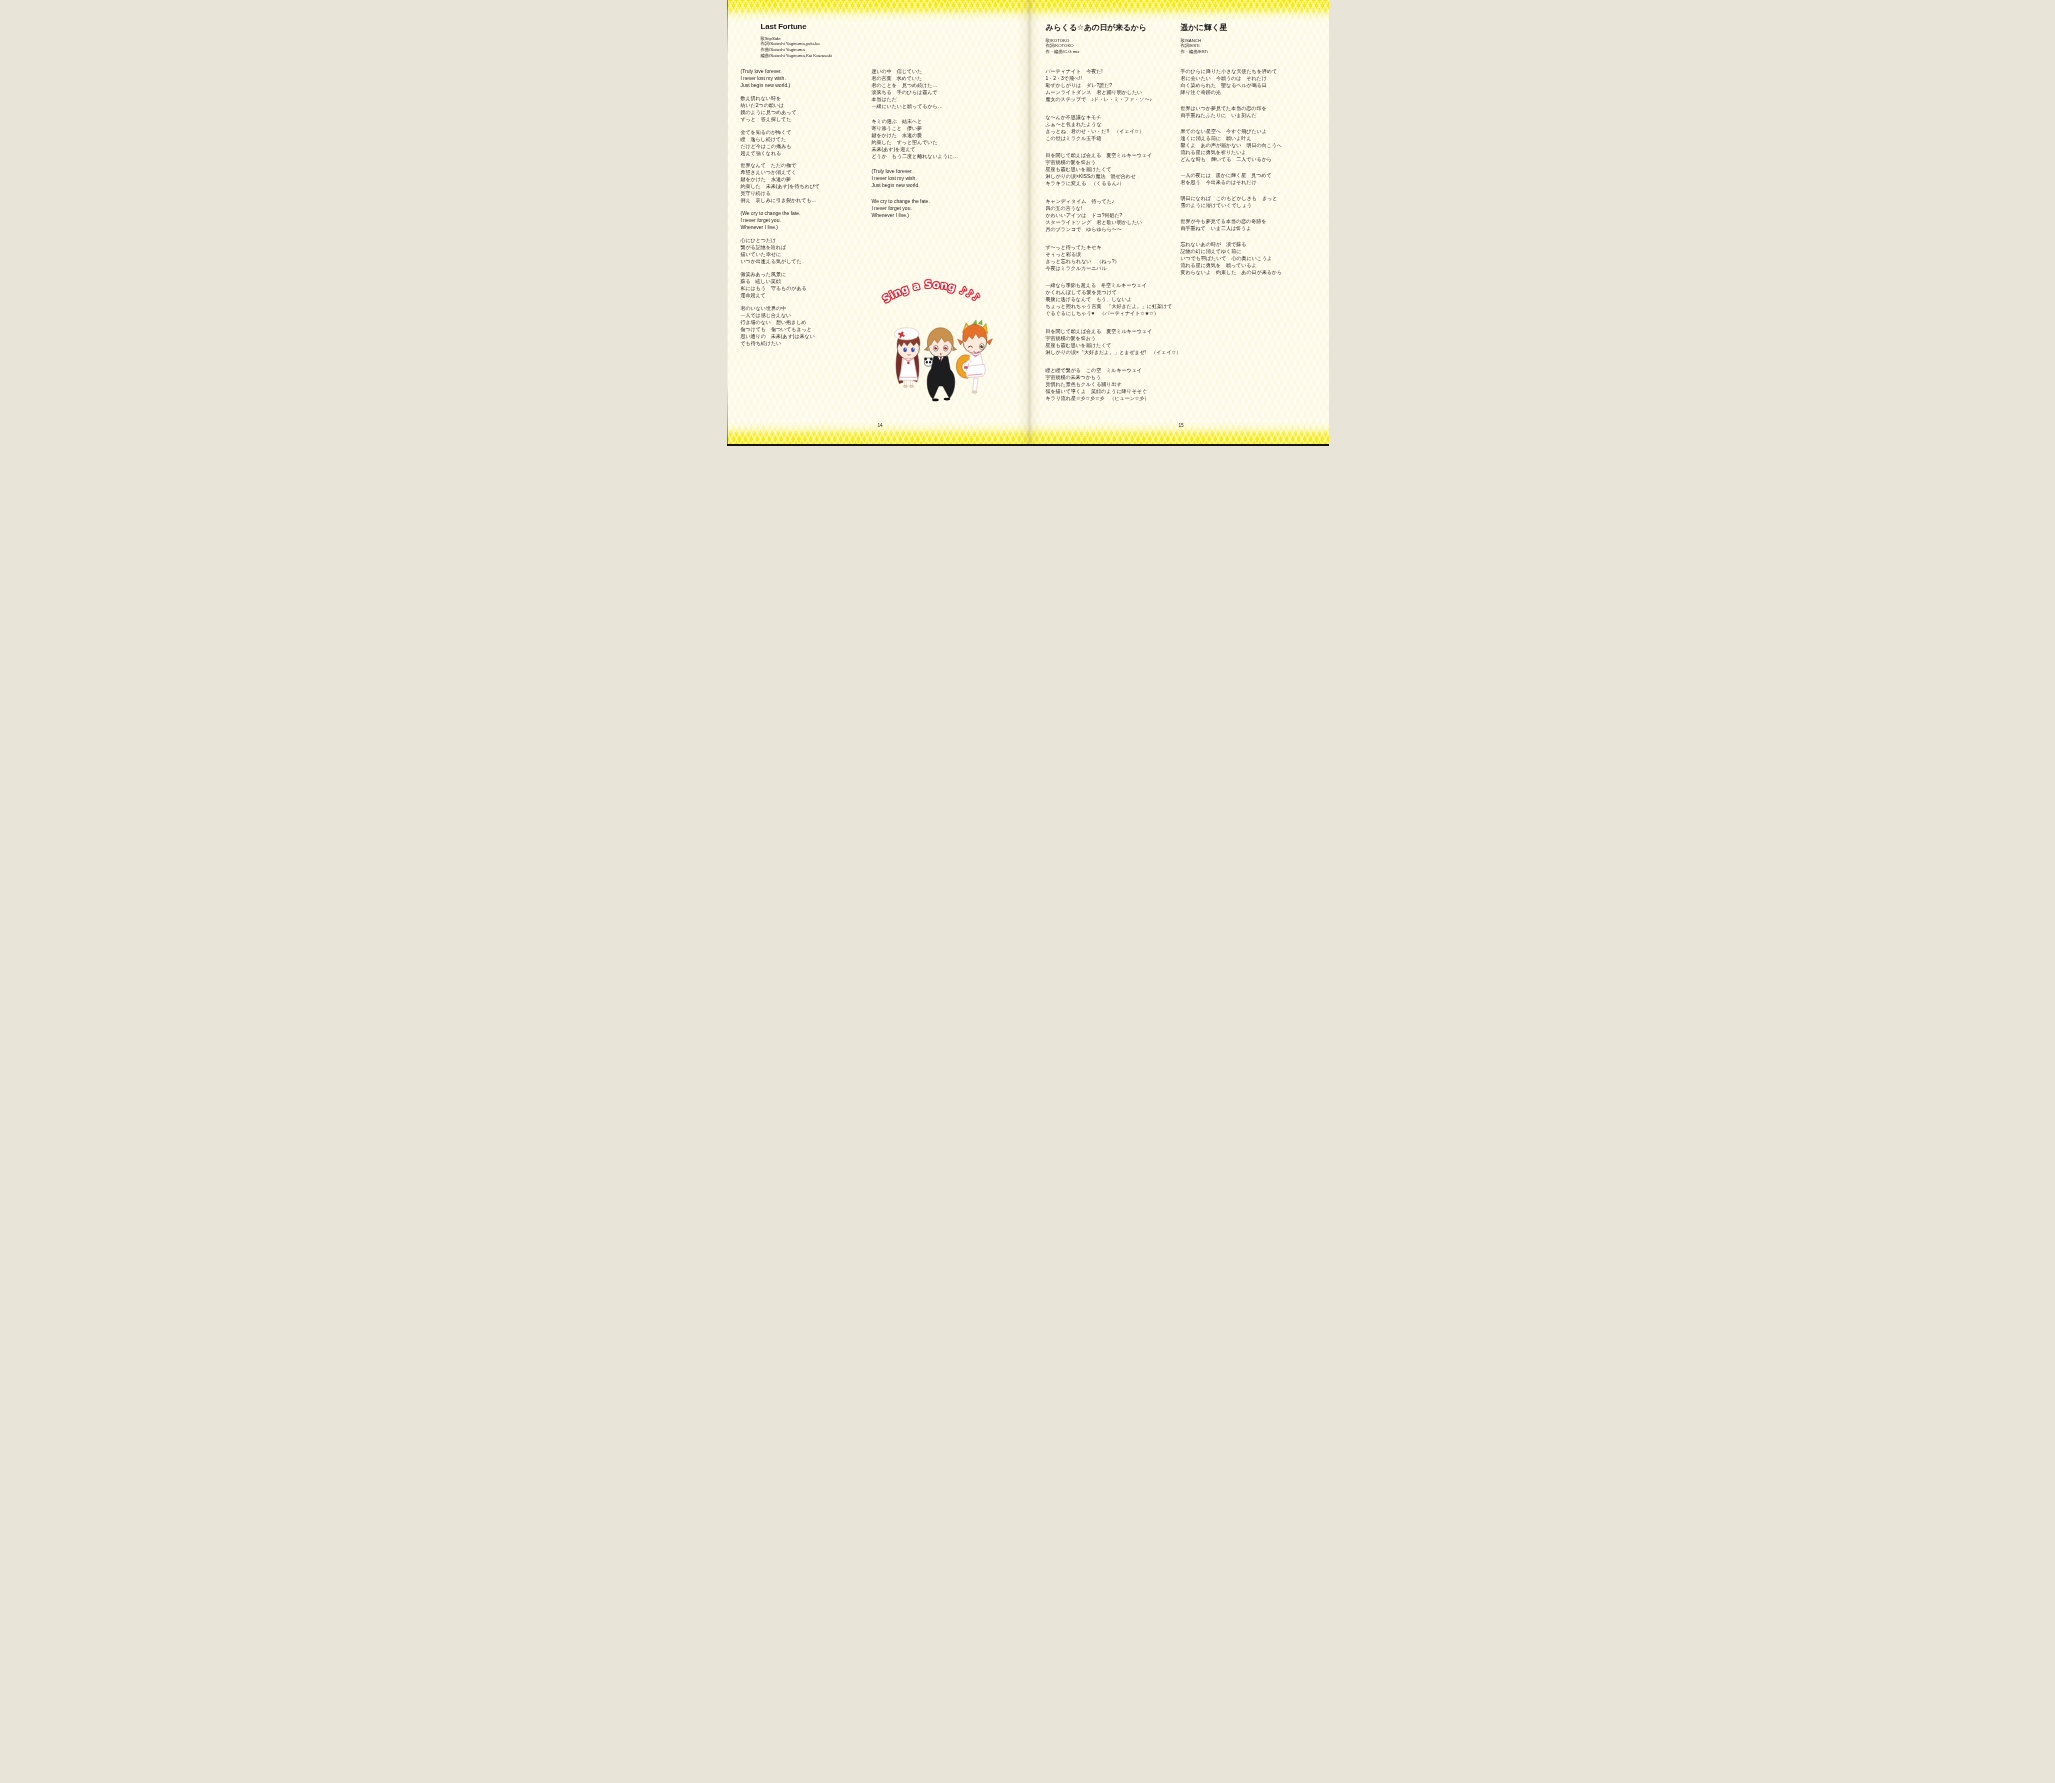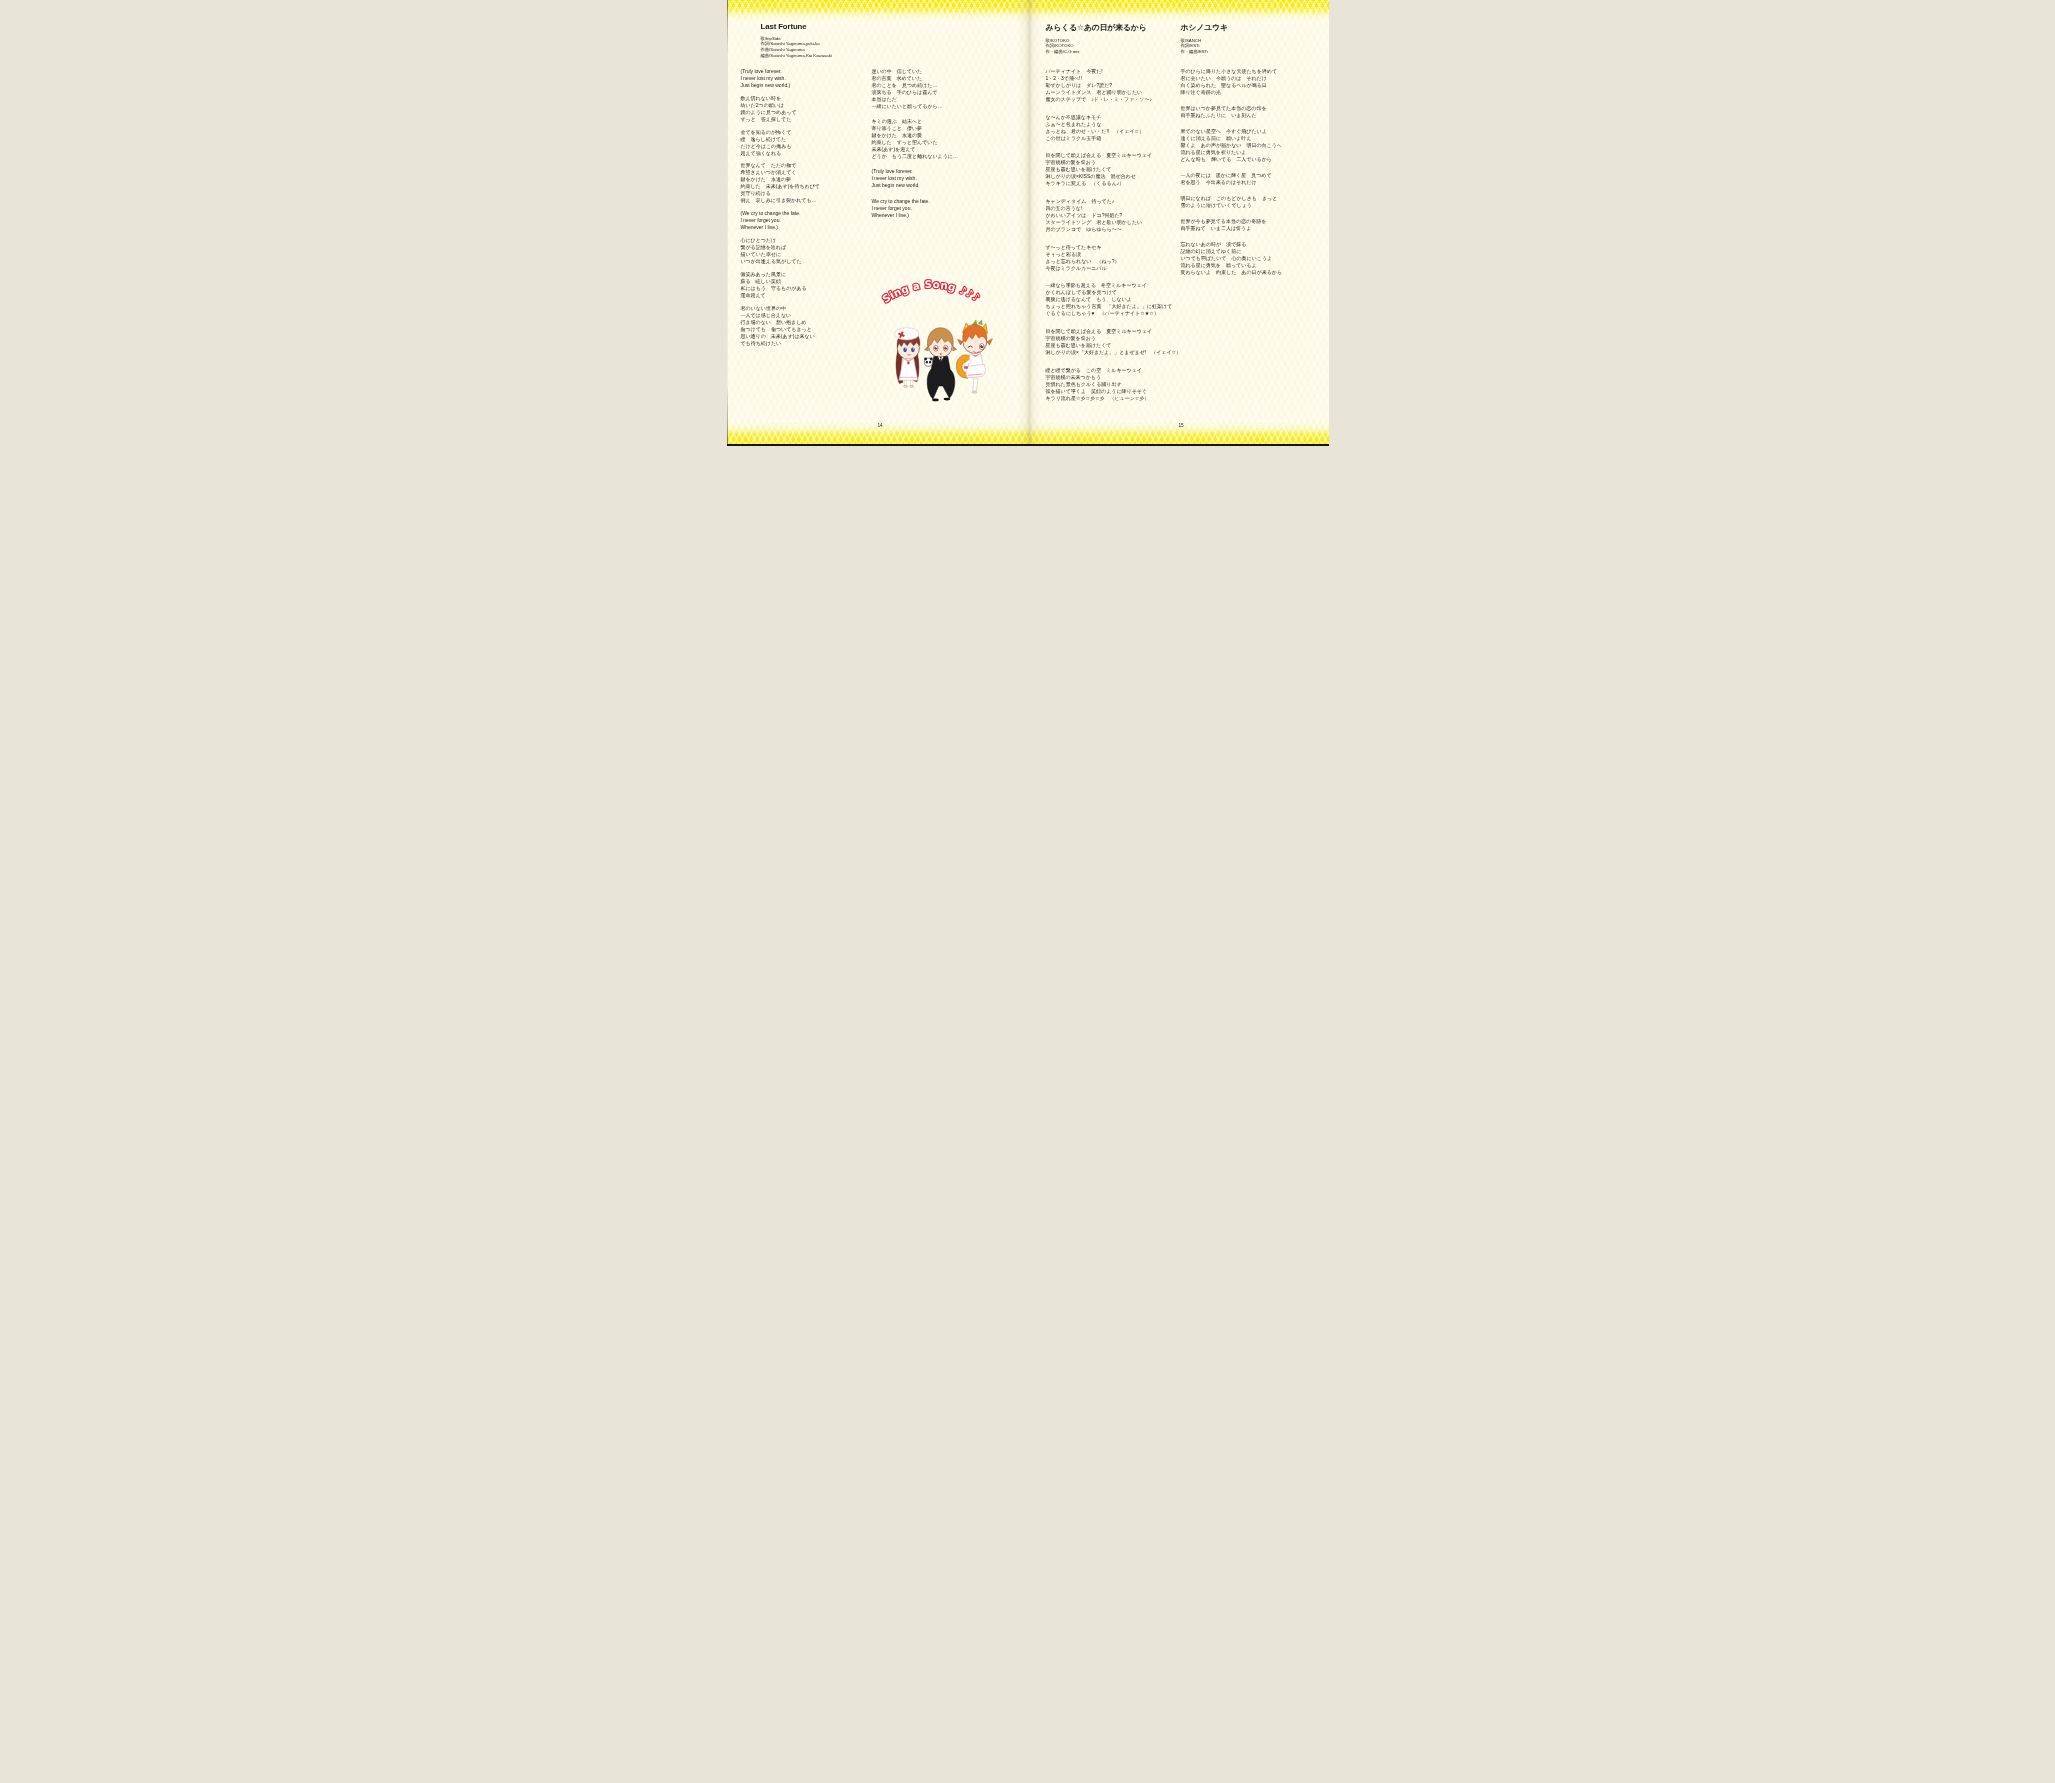--- a/index.html
+++ b/index.html
@@ -180,21 +180,21 @@
     <h1 class="song-title">みらくる☆あの日が来るから</h1>
     <div class="credits">
         <div class="credit-line">歌/KOTOKO</div>
         <div class="credit-line">作詞/KOTOKO</div>
         <div class="credit-line">作・編曲/C.G mix</div>
       </div>
   </div>
   <div class="col" id="mm-col"><div class="stanza"><div class="line">パーティナイト　今夜だ!</div><div class="line">1・2・3で飛べ!!</div><div class="line">恥ずかしがりは　ダレ?誰だ?</div><div class="line">ムーンライトダンス　君と踊り明かしたい</div><div class="line">魔女のステップで　♪ド・レ・ミ・ファ・ソ〜♪</div></div><div class="stanza"><div class="line">な〜んか不思議なキモチ</div><div class="line">ふぁ〜と包まれたような</div><div class="line">きっとね、君のせ・い・だ!!　（イェイ☆）</div><div class="line">この世はミラクル玉手箱</div></div><div class="stanza"><div class="line">目を閉じて願えば会える　夏空ミルキーウェイ</div><div class="line">宇宙規模の愛を誓おう</div><div class="line">星座も霞む思いを届けたくて</div><div class="line">淋しがりの涙×KISSの魔法　混ぜ合わせ</div><div class="line">キラキラに変える　（くるるん♪）</div></div><div class="stanza"><div class="line">キャンディタイム　待ってた♪</div><div class="line">四の五の言うな!</div><div class="line">かわいいアイツは　ドコ?何処だ?</div><div class="line">スターライトソング　君と歌い明かしたい</div><div class="line">月のブランコで　ゆらゆらら〜〜</div></div><div class="stanza"><div class="line">ず〜っと待ってたキセキ</div><div class="line">そぅっと彩る涙</div><div class="line">きっと忘れられない　（ねっ?）</div><div class="line">今夜はミラクルカーニバル</div></div><div class="stanza"><div class="line">一緒なら季節も超える　冬空ミルキーウェイ</div><div class="line">かくれんぼしてる愛を見つけて</div><div class="line">裏腹に逃げるなんて　もう、しないよ</div><div class="line">ちょっと照れちゃう言葉　「大好きだよ。」に虹架けて</div><div class="line">ぐるぐるにしちゃう♥　（パーティナイト☆★☆）</div></div><div class="stanza"><div class="line">目を閉じて願えば会える　夏空ミルキーウェイ</div><div class="line">宇宙規模の愛を誓おう</div><div class="line">星座も霞む思いを届けたくて</div><div class="line">淋しがりの涙×「大好きだよ。」とまぜまぜ!　（イェイ☆）</div></div><div class="stanza"><div class="line">瞳と瞳で繋がる　この空　ミルキーウェイ</div><div class="line">宇宙規模の未来つかもう</div><div class="line">見慣れた景色もクルくる踊り出す</div><div class="line">弧を描いて導くよ　笑顔のように降りそそぐ</div><div class="line">キラリ流れ星☆彡☆彡☆彡　（ヒューン☆彡）</div></div></div>
 
   <div class="song-header" id="hy-header">
-    <h1 class="song-title">ホシノユウキ</h1>
+    <h1 class="song-title">遥かに輝く星</h1>
     <div class="credits">
         <div class="credit-line">歌/SANCH</div>
         <div class="credit-line">作詞/ESTi</div>
         <div class="credit-line">作・編曲/ESTi</div>
       </div>
   </div>
   <div class="col" id="hy-col"><div class="stanza"><div class="line">手のひらに降りた小さな天使たちを潜めて</div><div class="line">君に会いたい　今願うのは　それだけ</div><div class="line">白く染められた　聖なるベルが鳴る日</div><div class="line">降り注ぐ奇跡の光</div></div><div class="stanza"><div class="line">世界はいつか夢見てた本当の恋の印を</div><div class="line">両手重ねたふたりに　いま刻んだ</div></div><div class="stanza"><div class="line">果てのない星空へ　今すぐ飛びたいよ</div><div class="line">遠くに消える前に　願いよ叶え</div><div class="line">響くよ　あの声が届かない　明日の向こうへ</div><div class="line">流れる星に勇気を祈りたいよ</div><div class="line">どんな時も　輝いてる　二人でいるから</div></div><div class="stanza"><div class="line">一人の夜には　遥かに輝く星　見つめて</div><div class="line">君を思う　今出来るのはそれだけ</div></div><div class="stanza"><div class="line">明日になれば　このもどかしさも　きっと</div><div class="line">雪のように溶けていくでしょう</div></div><div class="stanza"><div class="line">世界が今も夢見てる本当の恋の奇跡を</div><div class="line">両手重ねて　いま二人は誓うよ</div></div><div class="stanza"><div class="line">忘れないあの時が　涙で蘇る</div><div class="line">記憶の幻に消えてゆく前に</div><div class="line">いつでも羽ばたいて　心の奥にいこうよ</div><div class="line">流れる星に勇気を　願っているよ</div><div class="line">変わらないよ　約束した　あの日が来るから</div></div></div>
 
   <div class="page-number" id="page-num-left">14</div>
   <div class="page-number" id="page-num-right">15</div>

